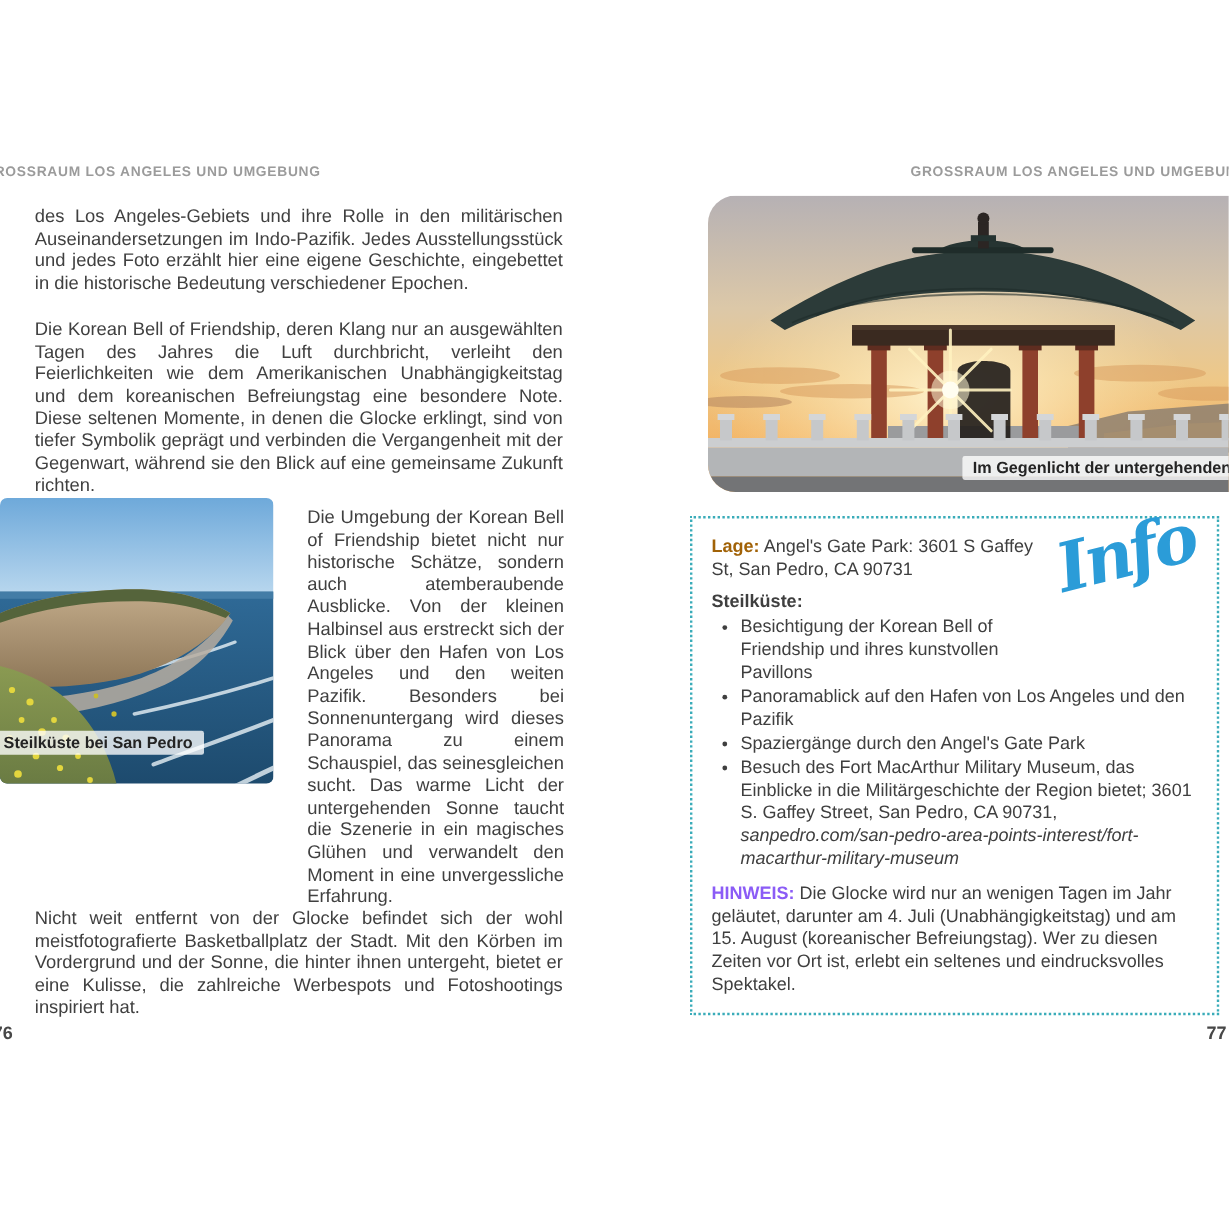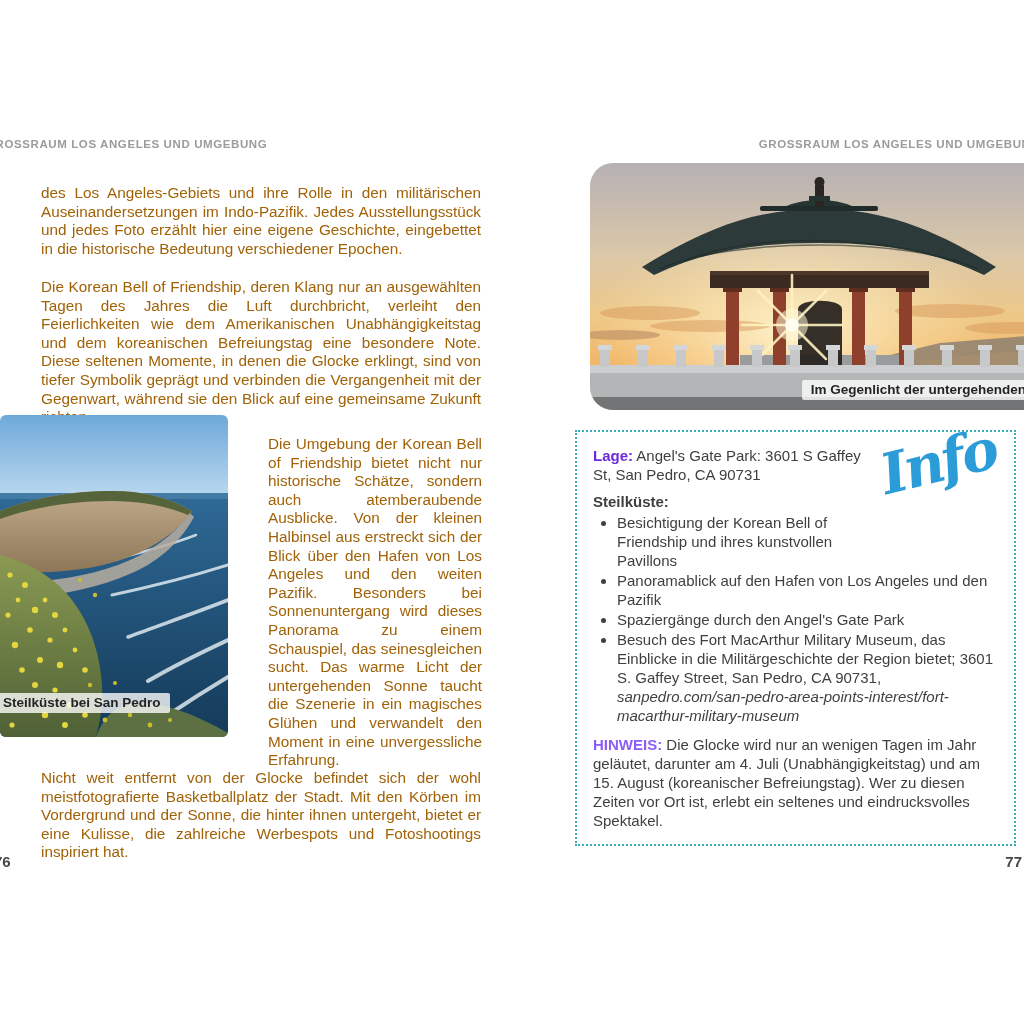--- a/index.html
+++ b/index.html
@@ -5,47 +5,47 @@
   html,body{margin:0;padding:0;background:#ffffff;}
   .canvas{position:relative;width:1024px;height:1024px;background:#ffffff;overflow:hidden;
           font-family:"Liberation Sans",sans-serif;color:#3f3f3f;}
   .page{position:absolute;top:138px;height:760px;}
   .page.leftpg{left:0;width:470px;}
   .page.rightpg{left:512px;width:512px;}
   .runhead{position:absolute;top:0;font-size:11.5px;font-weight:bold;letter-spacing:.6px;
            color:#9b9b9b;white-space:nowrap;}
   .runhead.lh{left:-14px;}
   .runhead.rh{right:-16px;}
-  .body{position:absolute;margin:16px;font-size:15.3px;line-height:18.6px;text-align:justify;color:#a16207;}
+  .body{position:absolute;margin:4px;font-size:15.3px;line-height:18.6px;text-align:justify;color:#404040;}
   .p1{top:30px;left:25px;width:440px;}
   .p2{top:124px;left:25px;width:440px;}
   .pcol{top:281px;left:252px;width:214px;}
   .p4{top:615px;left:25px;width:440px;}
   figure{margin:0;position:absolute;overflow:hidden;border-radius:6px;}
-  .coast{left:0;top:277px;width:228px;height:322px;}
+  .coast{left:0;top:277px;width:228px;height:238px;}
   .pavilion{left:78px;top:25px;width:482px;height:247px;border-radius:23px;}
   .photo-caption{position:absolute;background:rgba(255,255,255,.78);color:#242424;font-weight:bold;
                  font-size:13.5px;padding:2px 9px 3px;white-space:nowrap;border-radius:2px;}
   .coast-cap{left:-6px;bottom:24px;}
   .pav-cap{right:-8px;bottom:10px;}
   .pagenum{position:absolute;top:715px;font-size:15px;font-weight:bold;color:#474747;}
   .pn-l{left:-6px;}
   .pn-r{right:2px;}
   .infobox{position:absolute;left:63px;top:292px;width:441px;height:416px;box-sizing:border-box;
            border:2px dotted #3aacb9;padding:12px 16px 10px;font-size:15px;line-height:19px;color:#3f3f3f;}
   .info-float{float:right;width:116px;height:126px;position:relative;}
   .info-script{position:absolute;top:8px;right:2px;font-family:"DejaVu Serif",serif;font-style:italic;
                font-weight:bold;font-size:56px;color:#2b9cd8;transform:rotate(-14deg);letter-spacing:-3px;}
   .ib-line{margin:2px 0 8px;}
   .ib-head{margin:2px 0 2px;font-weight:bold;}
   .ib-list{margin:2px 0 10px;padding-left:24px;}
   .ib-list li{margin:0 0 1px;}
   .url{font-style:italic;overflow-wrap:anywhere;}
   .hinweis-label{color:#8b5cf6;}
-  b{color:#6d28d9;}
+  b{color:#a16207;}
 </style>
 </head>
 <body>
 
 <div class="canvas">
 
   <section class="page leftpg">
     <div class="runhead lh">GROSSRAUM LOS ANGELES UND UMGEBUNG</div>
 
     <p class="body p1">des Los Angeles-Gebiets und ihre Rolle in den militärischen Auseinandersetzungen im Indo-Pazifik. Jedes Ausstellungsstück und jedes Foto erzählt hier eine eigene Geschichte, eingebettet in die historische Bedeutung verschiedener Epochen.</p>

